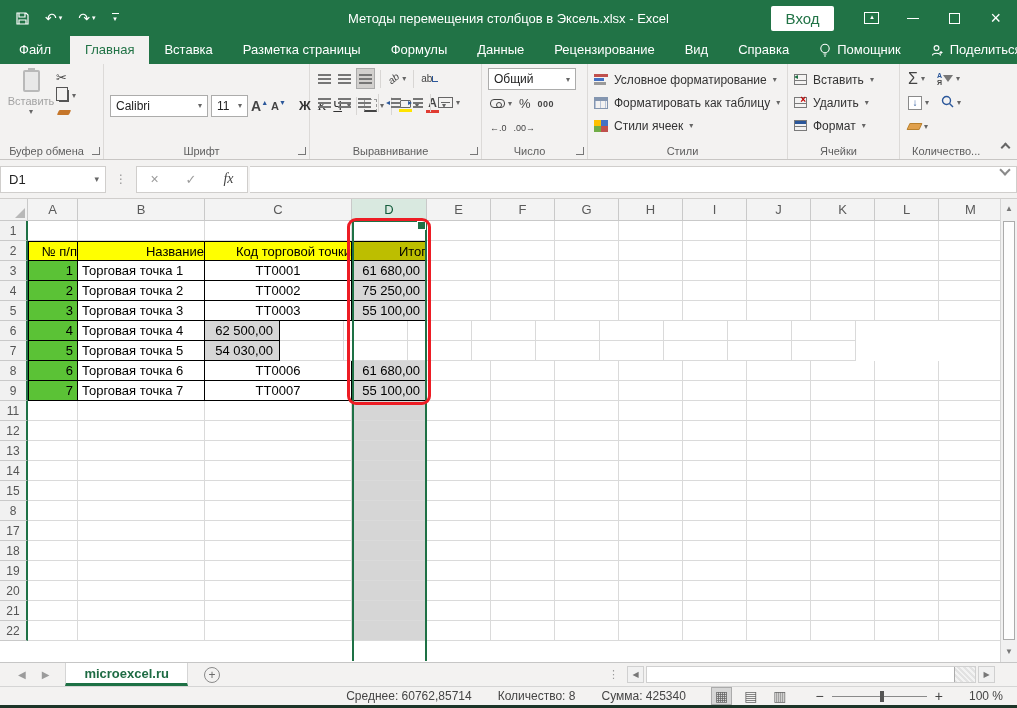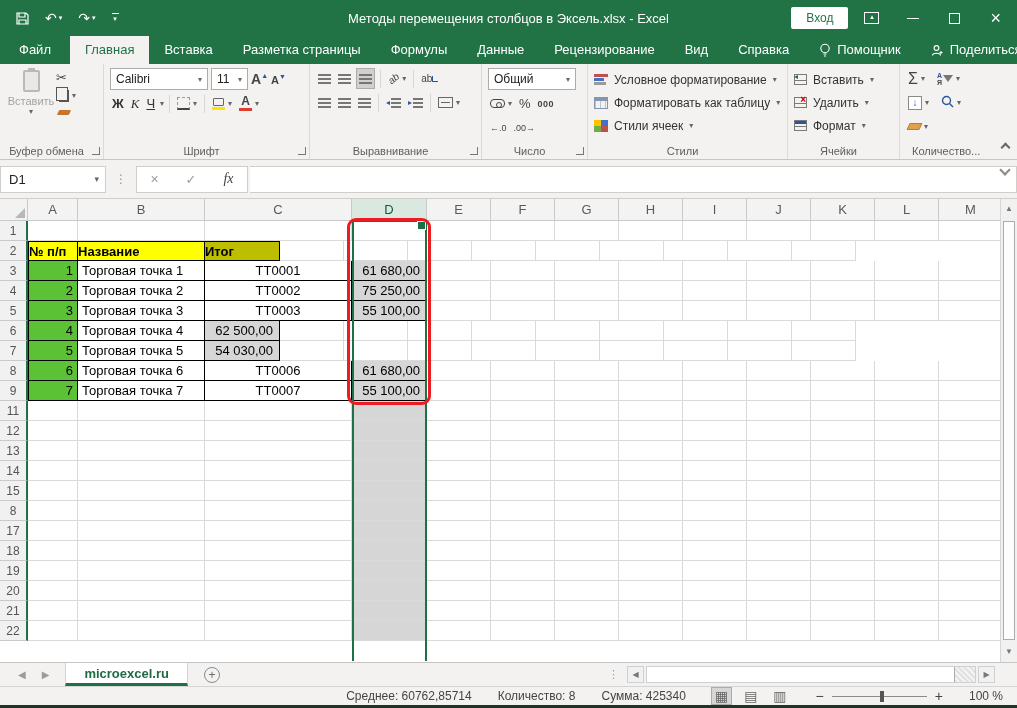--- a/index.html
+++ b/index.html
@@ -9,21 +9,21 @@
   
   .titlebar { position:absolute; top:0; left:0; width:1017px; height:36px; background:#217346; display:flex; align-items:center; color:#fff; }
   .qat { display:flex; align-items:center; gap:16px; padding-left:16px; }
   .qat-btn { display:flex; align-items:center; gap:2px; cursor:pointer; }
   .qat-arrow { font-size:14px; line-height:14px; }
   .mini-caret { font-size:7px; color:#fff; }
   .qat-custom { display:flex; flex-direction:column; align-items:center; }
   .qat-custom i { display:block; width:7px; height:0; border-top:1px solid #fff; margin-bottom:1px; }
   .win-title { position:absolute; left:0; right:0; text-align:center; font-size:13px; pointer-events:none; }
   .tb-right { margin-left:auto; display:flex; align-items:center; height:36px; }
-  .signin { background:#fff; color:#217346; font-size:12px; padding:4px 15px; border-radius:2px; margin-right:16px; cursor:pointer; }
+  .signin { background:#fff; color:#217346; font-size:15px; padding:4px 15px; border-radius:2px; margin-right:30px; cursor:pointer; }
   .ribbon-disp { width:15px; height:12px; border:1px solid #fff; margin-right:28px; display:flex; align-items:flex-start; justify-content:center; font-size:7px; line-height:8px; cursor:pointer; }
   .win-min { width:12px; height:1px; background:#fff; margin-right:30px; cursor:pointer; }
   .win-max { width:11px; height:11px; border:1px solid #fff; margin-right:30px; cursor:pointer; }
   .win-close { font-size:18px; line-height:18px; margin-right:16px; cursor:pointer; font-weight:300; }
 
   
   .tabrow { position:absolute; top:36px; left:0; width:1017px; height:28px; background:#217346; display:flex; align-items:stretch; }
   .rtab { color:#fff; font-size:13px; line-height:28px; padding:0 15px; cursor:pointer; white-space:nowrap; display:flex; align-items:center; gap:6px; }
   .rtab.active { background:#F3F2F1; color:#217346; }
   .rtab.share { margin-left:auto; margin-right:6px; }
@@ -46,21 +46,21 @@
   .paste-big { width:50px; display:flex; flex-direction:column; align-items:center; color:#A3A3A3; font-size:11px; cursor:default; padding-top:2px; }
   .clipico { width:17px; height:22px; border:2px solid #B9B9B9; border-radius:2px; position:relative; margin-bottom:3px; background:#E8E8E8; }
   .clipico:before { content:""; position:absolute; top:-4px; left:3px; width:7px; height:4px; background:#B9B9B9; }
   .clip-mini { display:flex; flex-direction:column; gap:4px; padding-top:3px; }
   .scissors { font-size:13px; color:#444; line-height:14px; }
   .copyico { position:relative; width:10px; height:12px; border:1px solid #555; background:#fff; margin:1px 0 0 3px; }
   .copyico:after { content:""; position:absolute; left:-4px; top:-4px; width:10px; height:12px; border:1px solid #555; background:#F3F2F1; }
   .brushico { width:12px; height:5px; background:#C5762A; transform:skewX(-25deg); margin:4px 0 0 2px; border-radius:1px; }
 
   
-  .g-font { width:206px; display:flex; flex-direction:column; gap:3px; }
+  .g-font { width:206px; display:flex; gap:11px; }
   .frow { display:flex; align-items:center; gap:3px; }
   .b-btn { font-weight:bold; font-size:13px; }
   .i-btn { font-style:italic; font-family:"Liberation Serif",serif; font-size:13px; }
   .u-btn { text-decoration:underline; font-size:13px; }
   .grow-a { font-size:14px; font-weight:bold; color:#444; position:relative; }
   .grow-a sup { font-size:7px; color:#2B579A; }
   .borderico { width:13px; height:13px; border:1px dashed #9A9A9A; border-bottom:2px solid #444; }
   .fillico { display:flex; flex-direction:column; align-items:center; }
   .fillico .bucket { width:11px; height:8px; border:1px solid #666; border-radius:1px; }
   .fillico .bar { width:13px; height:3px; background:#FFE400; margin-top:1px; }
@@ -139,21 +139,21 @@
   .colhdr { height:22px; background:#F3F3F3; border-right:1px solid #C9C9C9; border-bottom:1px solid #C9C9C9; text-align:center; font-size:13px; line-height:21px; color:#5A5A5A; flex-shrink:0; cursor:pointer; }
   .colhdr.sel { background:#D9E9E0; color:#135C3B; border-bottom:2px solid #1E7145; }
   .grow { display:flex; height:20px; }
   .rowhdr { width:28px; background:#F1F1F1; border-right:2px solid #1E7145; border-bottom:1px solid #C9C9C9; font-size:12px; color:#555; text-align:center; line-height:20px; flex-shrink:0; cursor:pointer; }
   .cell { height:20px; background:#fff; border-right:1px solid #DADADA; border-bottom:1px solid #DADADA; font-size:13px; line-height:19px; overflow:hidden; white-space:nowrap; flex-shrink:0; cursor:cell; }
   .cell.tb { border-right:1px solid #000; border-bottom:1px solid #000; }
   .cell.tb-top { border-top:1px solid #000; }
   .cell.tb-left { border-left:1px solid #000; }
   .cell.dsel { background:#D6D6D6; }
   .cell.dactive { background:#fff; }
-  .cell.th { font-weight:bold; text-align:left; color:#000; }
+  .cell.th { font-weight:normal; text-align:right; color:#000; }
   .cell.th-yellow { background:#FFFF00; }
   .cell.dsel.th-olive { background:#BDBE00; }
   .c-num { background:#5BC236 !important; text-align:right; padding-right:4px; color:#000; }
   .c-name { text-align:left; padding-left:4px; color:#000; }
   .c-code { text-align:center; color:#000; }
   .c-total { text-align:right; padding-right:6px; color:#000; }
 
   .colsel-overlay { position:absolute; left:352px; top:21px; width:75px; bottom:1px; border-left:2px solid #1E7145; border-right:2px solid #1E7145; border-top:2px solid #1E7145; pointer-events:none; }
   .colsel-overlay:after { content:""; position:absolute; right:-1px; top:-1px; width:7px; height:7px; background:#1E7145; border:1px solid #fff; }
   .redbox { position:absolute; left:347px; top:19px; width:84px; height:187px; border:3px solid #ED1C24; border-radius:9px; pointer-events:none; }
@@ -512,20 +512,21 @@
         <div class="cell" style="width: 64px;"></div>
         <div class="cell" style="width: 64px;"></div>
         <div class="cell" style="width: 64px;"></div>
         <div class="cell" style="width: 64px;"></div>
         <div class="cell" style="width: 64px;"></div>
       </div>
       <div class="grow">
         <div class="rowhdr">2</div>
         <div class="cell th th-yellow tb tb-top tb-left" style="width: 50px;">№ п/п</div>
         <div class="cell th th-yellow tb tb-top" style="width: 127px;">Название</div>
+        <div class="cell th th-yellow tb tb-top" style="width: 147px;">Код торговой точки</div>
         <div class="cell th th-olive dsel tb tb-top" style="width: 75px;">Итог</div>
         <div class="cell" style="width: 64px;"></div>
         <div class="cell" style="width: 64px;"></div>
         <div class="cell" style="width: 64px;"></div>
         <div class="cell" style="width: 64px;"></div>
         <div class="cell" style="width: 64px;"></div>
         <div class="cell" style="width: 64px;"></div>
         <div class="cell" style="width: 64px;"></div>
         <div class="cell" style="width: 64px;"></div>
         <div class="cell" style="width: 64px;"></div>

